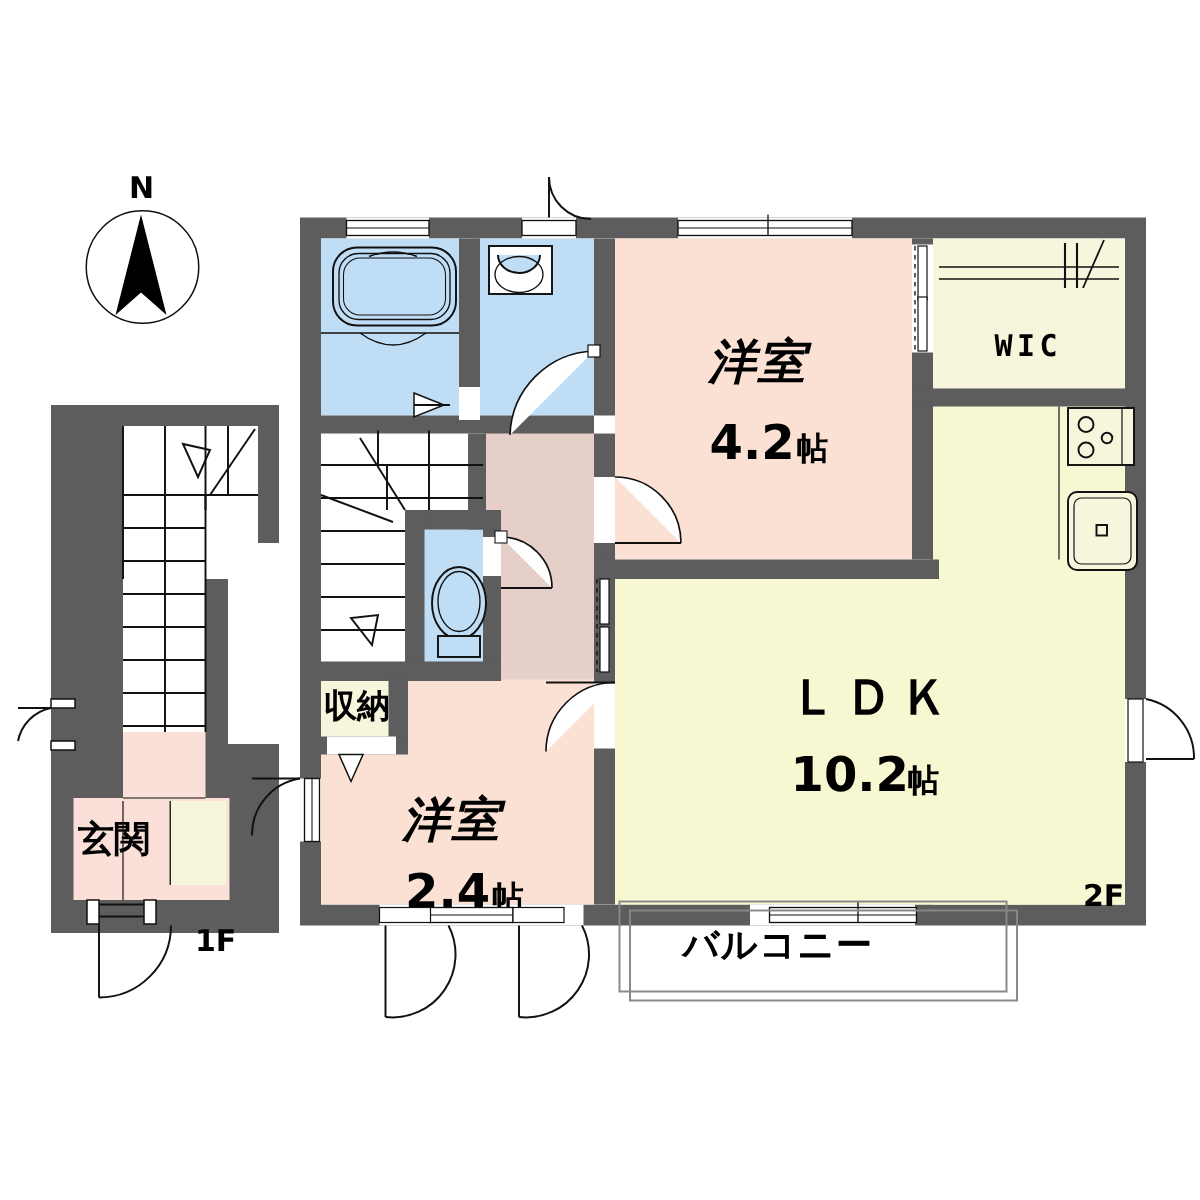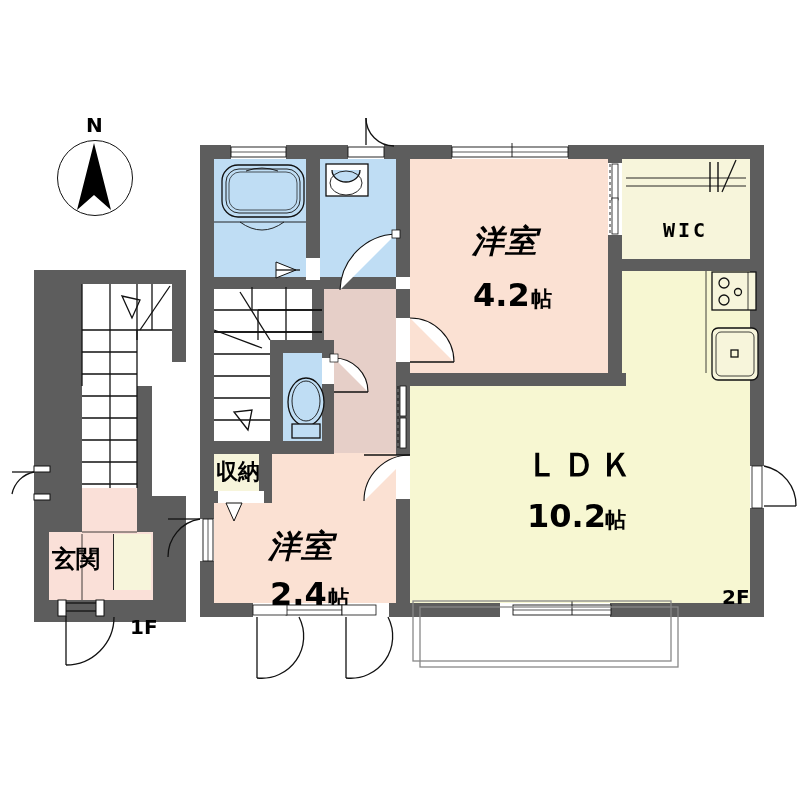--- a/index.html
+++ b/index.html
@@ -190,20 +190,21 @@
   <div class="lbl lbl-size-unit" style="left:328px; top:588px;">帖</div>
 
   <div class="lbl lbl-wic" style="left:663px; top:200px;margin-top:20px;">WIC</div>
 
   <div class="lbl lbl-ldk" style="left:526px; top:448px;">ＬＤＫ</div>
   <div class="lbl lbl-room-size" style="left:527px; top:500px; font-size:32px;">10.2</div>
   <div class="lbl lbl-size-unit" style="left:605px; top:510px;">帖</div>
 
   <div class="lbl lbl-small" style="left:216px; top:461px; font-size:22px;text-align:right;">収納</div>
 
+  <div class="lbl lbl-balcony" style="left:455px; top:618px;">バルコニー</div>
 
   <div class="lbl lbl-floor" style="left:722px; top:587px;">2F</div>
 
   <svg class="ov" viewBox="0 0 800 800">
     <g stroke="#111" fill="none" stroke-width="1.3">
 
       <g>
 
         <line x1="82" y1="284" x2="82" y2="386"></line>
         <line x1="137" y1="284" x2="137" y2="340"></line>

